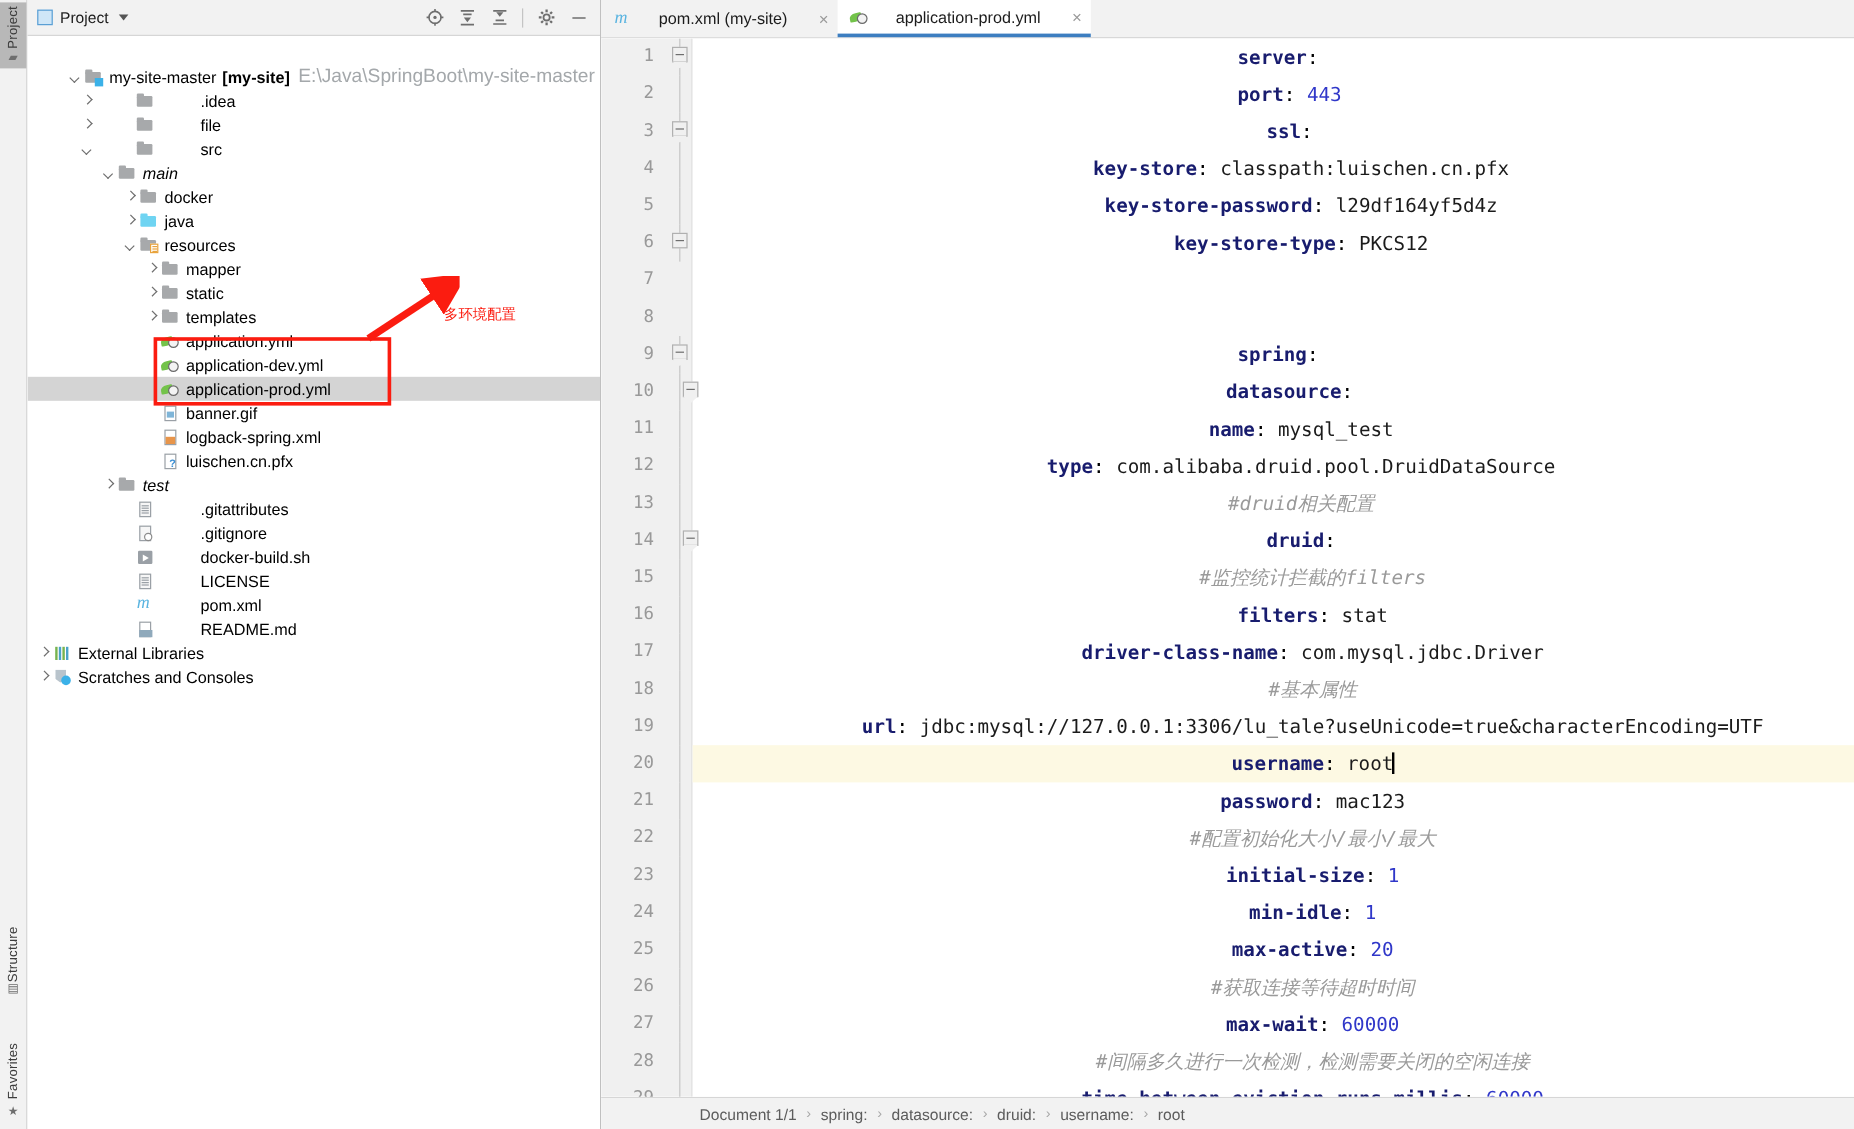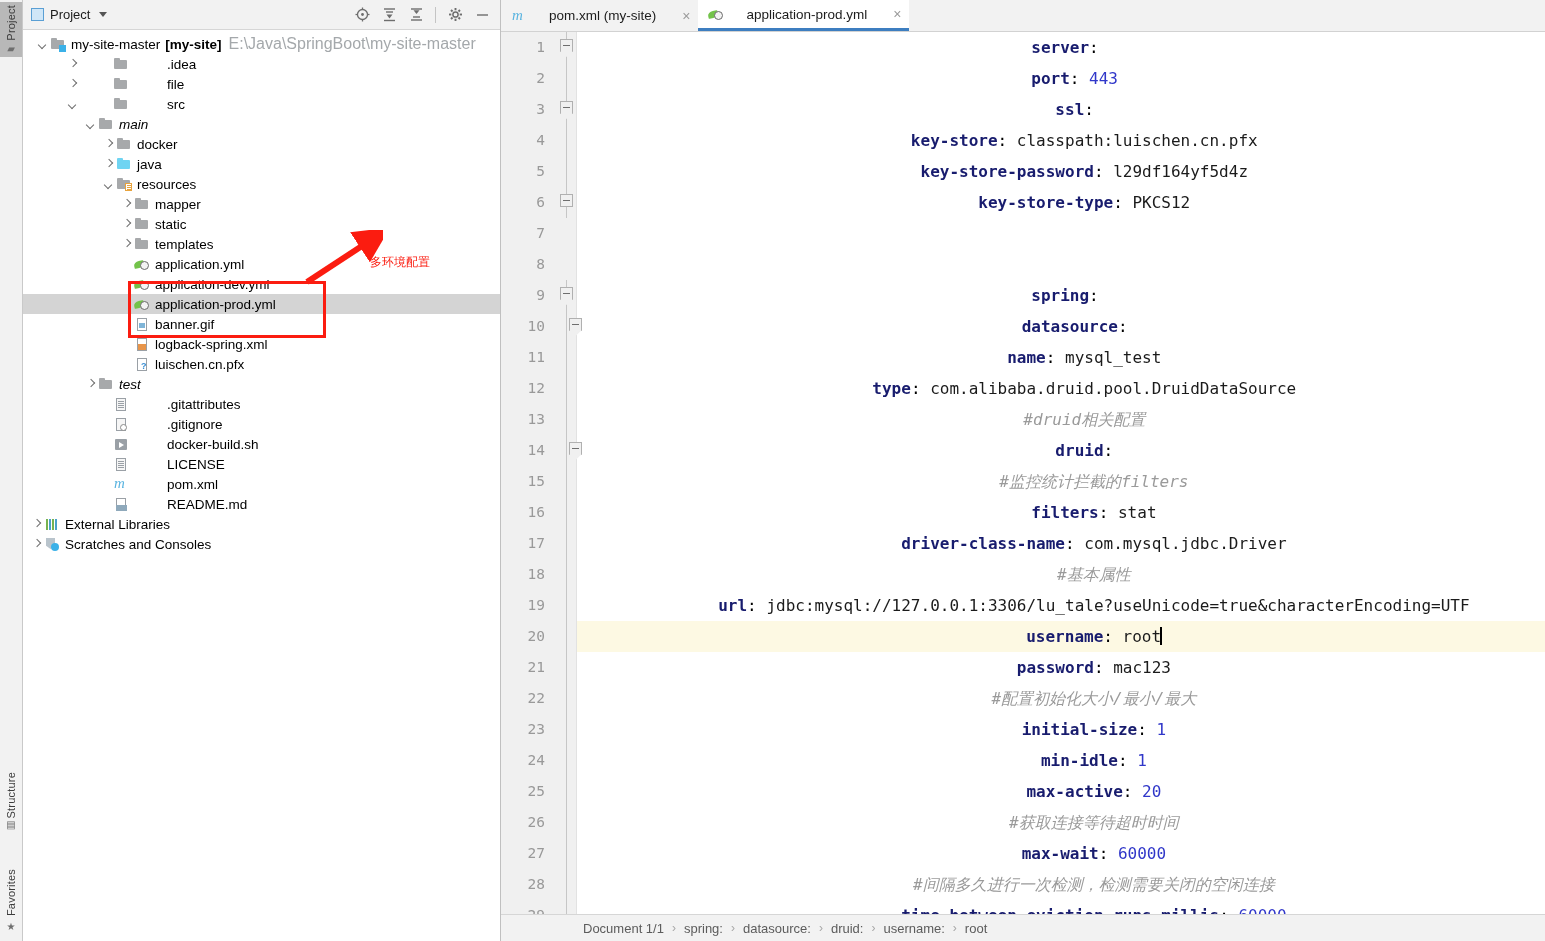--- a/index.html
+++ b/index.html
@@ -342,21 +342,21 @@
     background: #3bb1e8;
     border-radius: 50%;
     box-shadow: none;
   }
 
   .lbl { color: #000; }
   .lbl.bold { font-weight: bold; }
   .path { color: #a4a8ab; margin-left: 7px; font-size: 16px; }
 
   
-  .i0 { padding-left: 14px; }
+  .i0 { padding-left: 34px; margin-top: 20px; }
   .i1 { padding-left: 44px; gap: 33px; }
   .i2 { padding-left: 62px; font-style: italic; }
   .i3 { padding-left: 80px; }
   .i4 { padding-left: 98px; }
 
   
   .anno-box {
     position: absolute;
     left: 105px; top: 251px;
     width: 198px; height: 57px;

